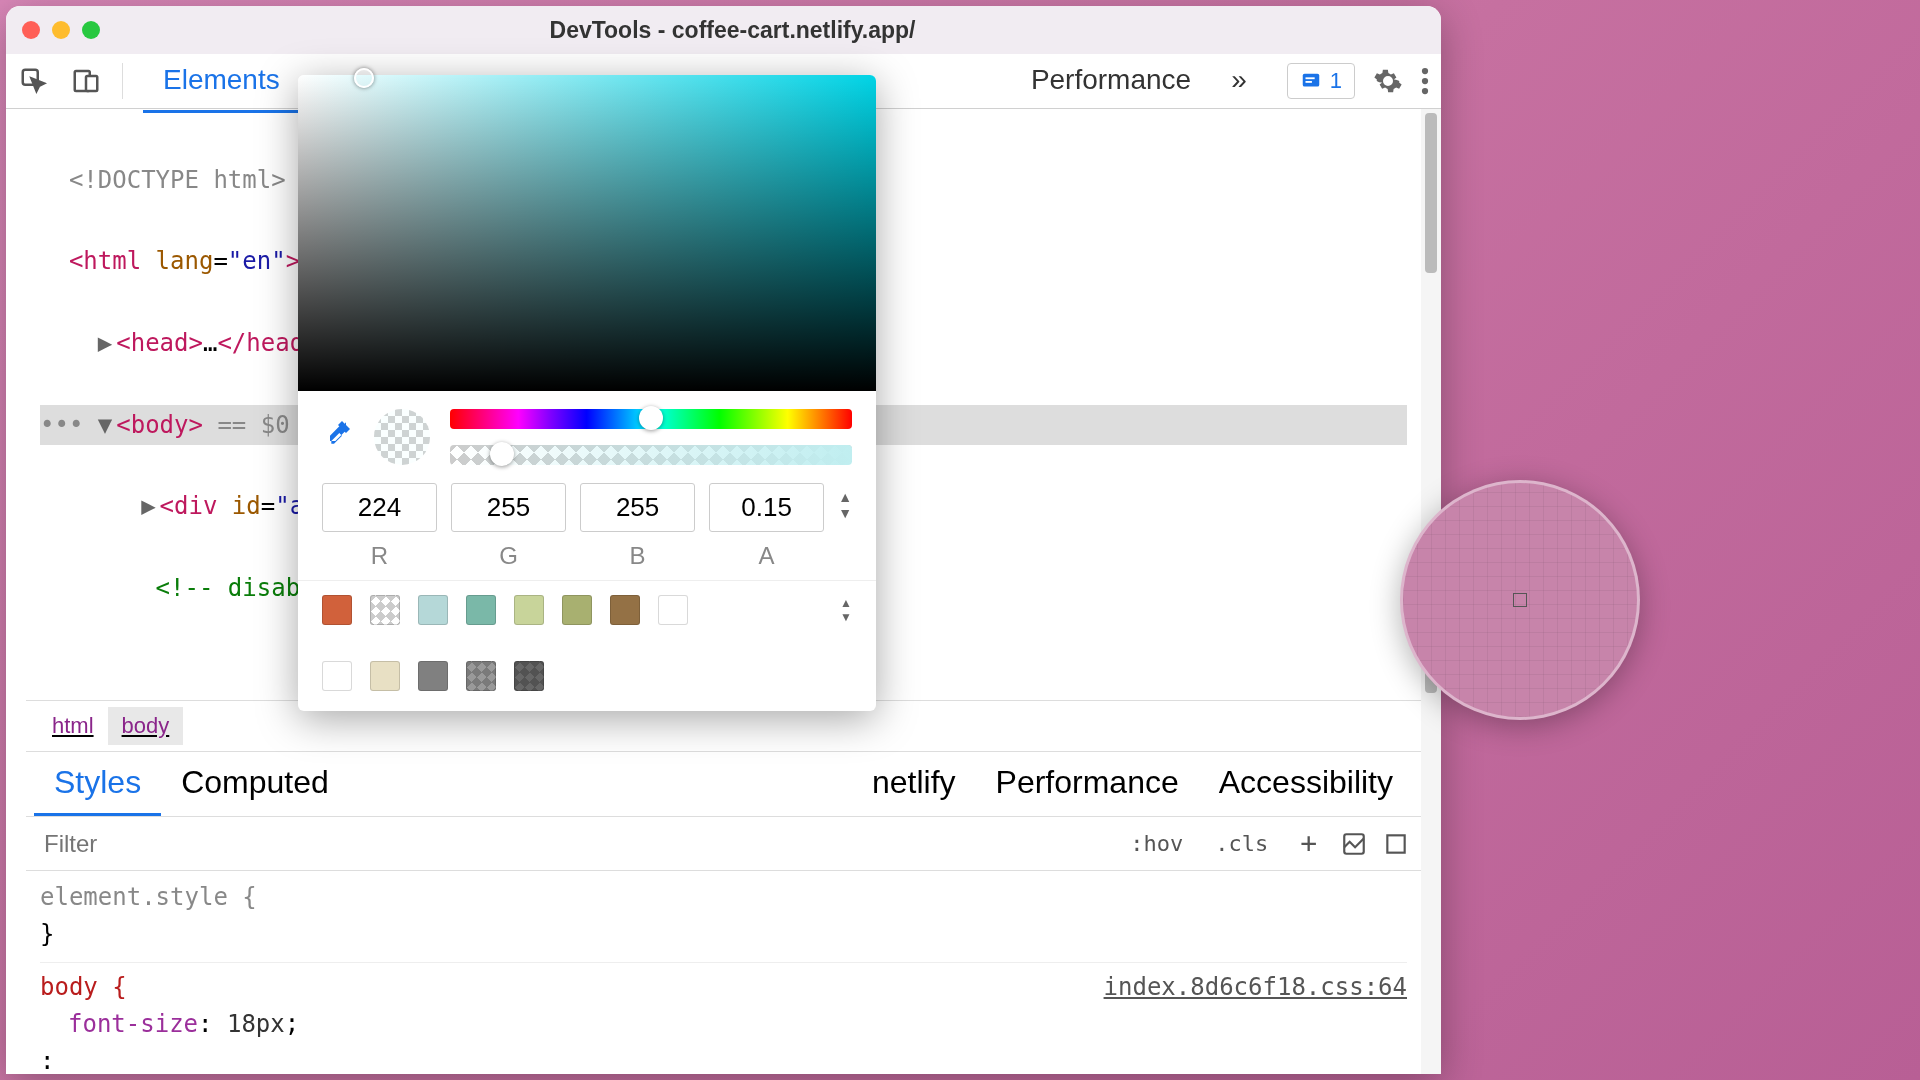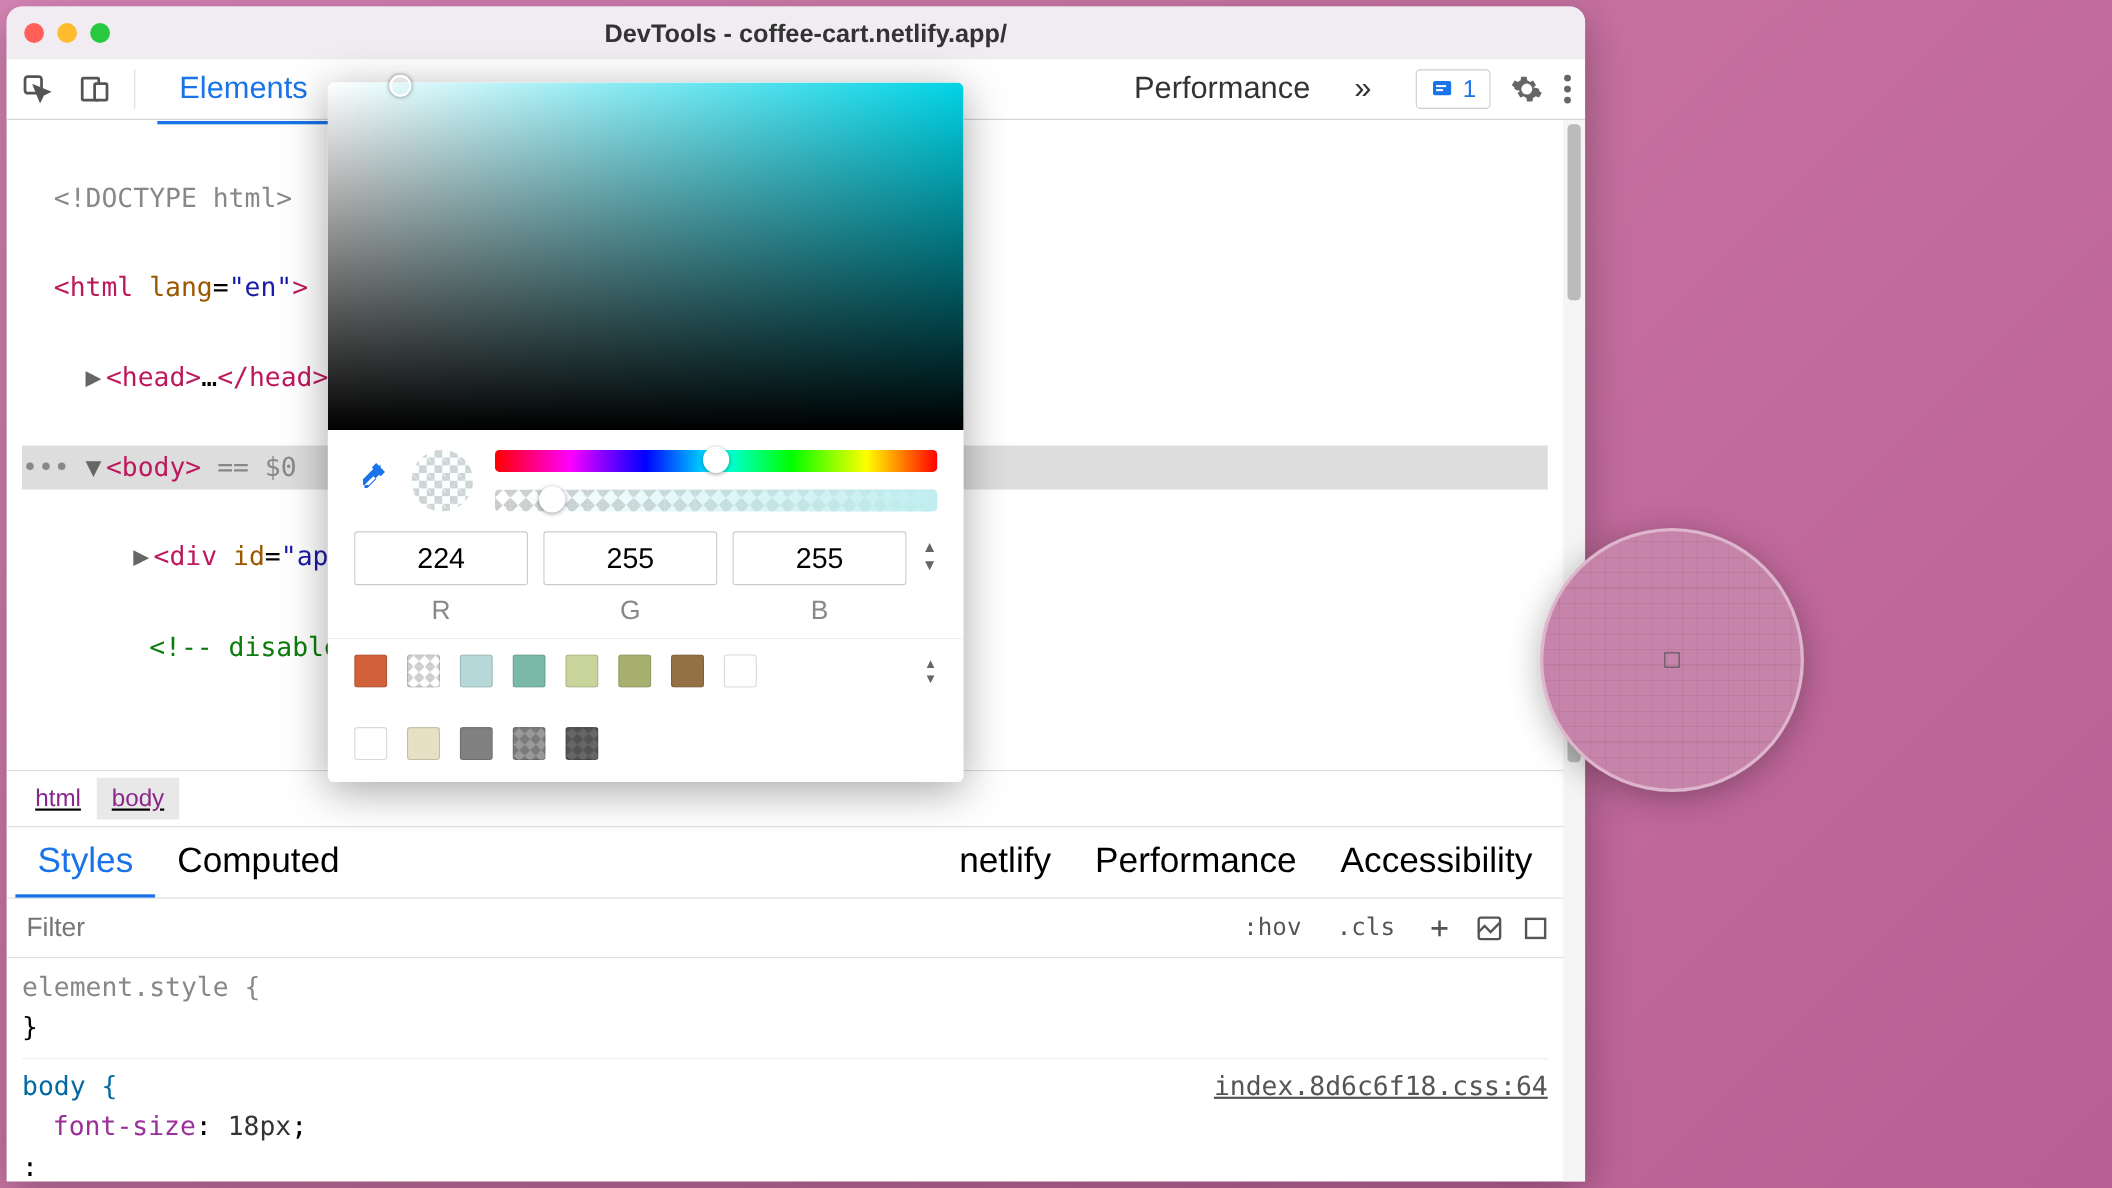--- a/index.html
+++ b/index.html
@@ -15,21 +15,21 @@
 
 .toolbar { height: 55px; border-bottom: 1px solid #d0d0d0; display: flex; align-items: center; padding: 0 12px; gap: 20px; background: #fff; }
 .tb-icon { width: 32px; height: 32px; display: flex; align-items: center; justify-content: center; color: #555; }
 .tabs { display: flex; gap: 0; flex: 1; }
 .tab { padding: 14px 20px; font-size: 28px; color: #333; cursor: pointer; }
 .tab.active { border-bottom: 3px solid #1a73e8; color: #1a73e8; }
 .badge-group { display: flex; align-items: center; gap: 18px; }
 .issues-badge { border: 1px solid #ccc; border-radius: 4px; padding: 4px 12px; display: flex; align-items: center; gap: 8px; font-size: 22px; color: #1a73e8; }
 .gear, .more { font-size: 28px; color: #555; cursor: pointer; }
 
-.body-area { display: flex; height: calc(100% - 103px); }
+.body-area { display: flex; height: calc(100% - 103px); margin-left: 20px; }
 .main-col { flex: 1; display: flex; flex-direction: column; }
 .scroll-col { width: 20px; background: #f5f5f5; position: relative; }
 .scroll-thumb { background: #bbb; border-radius: 4px; width: 12px; margin-left: 4px; }
 
 .dom-pane { font-family: 'Menlo', 'Consolas', monospace; font-size: 24px; padding: 10px 14px; line-height: 1.7; white-space: pre; overflow: hidden; flex: 0 0 auto; }
 .dom-line { display: block; }
 .sel { background: #ddd; display: block; }
 .tag { color: #be185d; } .attr { color: #9b5800; } .val { color: #1a1aa6; } .gray { color: #888; } .comment { color: #0a7d0a; }
 .arrow { color: #666; margin-right: 4px; }
 
@@ -41,21 +41,21 @@
 .subtab { padding: 12px 20px; cursor: pointer; }
 .subtab.active { border-bottom: 3px solid #1a73e8; color: #1a73e8; }
 
 .filter-row { display: flex; align-items: center; border-bottom: 1px solid #ddd; padding: 6px 12px; gap: 16px; font-size: 22px; justify-content: flex-end; }
 .filter-input { flex: 1; border: none; font-size: 24px; color: #888; outline: none; padding: 6px; }
 .filter-btn { font-family: monospace; font-size: 22px; color: #555; cursor: pointer; padding: 4px 8px; }
 
 .styles-body { flex: 1; font-family: 'Menlo', monospace; font-size: 24px; overflow: hidden; padding: 8px 14px; line-height: 1.55; }
 .rule { margin-bottom: 6px; border-bottom: 1px solid #eee; padding-bottom: 8px; }
 .rule-src { float: right; text-decoration: underline; color: #555; font-style: normal; }
-.selector { color: #0369a1; }
+.selector { color: #b91c1c; }
 .prop { color: #9b2f9b; margin-left: 28px; display: inline; }
 .pval { color: #333; }
 .swatch-inline { display: inline-block; width: 18px; height: 18px; border: 1px solid #aaa; vertical-align: middle; background: #fff; }
 
 
 .picker { position: absolute; left: 298px; top: 75px; width: 578px; background: #fff; border-radius: 6px; box-shadow: 0 8px 40px rgba(0,0,0,0.35); z-index: 100; }
 .satval { width: 100%; height: 316px; background: linear-gradient(to bottom, transparent, #000), linear-gradient(to right, #fff, #00d4e6); position: relative; border-radius: 6px 6px 0 0; }
 .sv-handle { position: absolute; width: 20px; height: 20px; border: 2px solid #fff; border-radius: 50%; box-shadow: 0 0 4px rgba(0,0,0,0.5); left: 56px; top: -7px; }
 .picker-row1 { display: flex; align-items: center; padding: 18px 24px; gap: 20px; }
 .eyedrop { color: #1a73e8; font-size: 30px; cursor: pointer; }
@@ -240,20 +240,24 @@
       <div class="lbl">R</div>
     </div>
     <div class="rgba-col">
       <input value="255" style="">
       <div class="lbl">G</div>
     </div>
     <div class="rgba-col">
       <input value="255" style="">
       <div class="lbl">B</div>
     </div>
+    <div class="rgba-col">
+      <input value="0.15" style="">
+      <div class="lbl">A</div>
+    </div>
     <div class="mode-arrows">▲<br>▼</div>
   </div>
   <div class="swatch-section" id="swatch-section">
   <div class="sw" style="background: rgb(209, 97, 59);"></div>
       <div class="sw checker"></div>
       <div class="sw" style="background: rgb(181, 216, 216);"></div>
       <div class="sw" style="background: rgb(122, 184, 168);"></div>
       <div class="sw" style="background: rgb(200, 212, 154);"></div>
       <div class="sw" style="background: rgb(168, 176, 112);"></div>
       <div class="sw" style="background: rgb(148, 113, 69);"></div>

